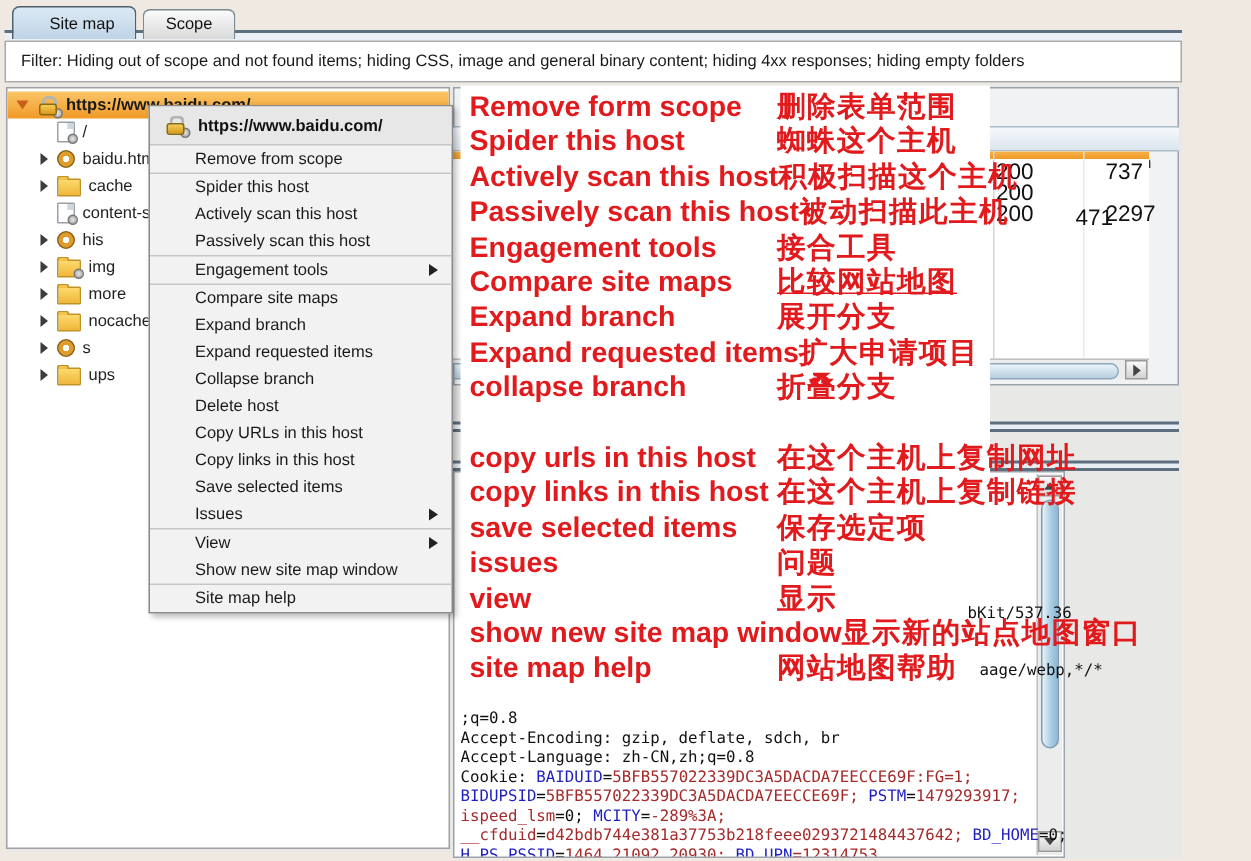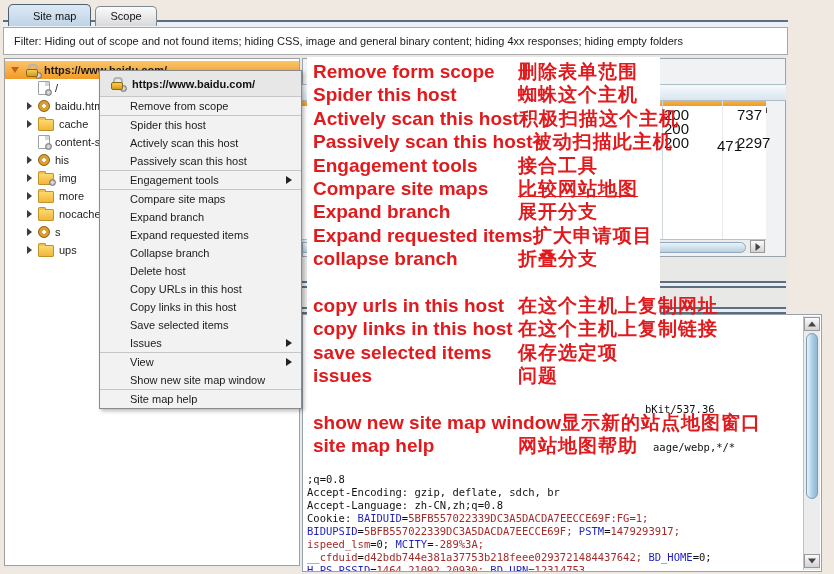--- a/index.html
+++ b/index.html
@@ -57,21 +57,21 @@
   .ar-up{transform:translate(-50%,-50%);border-bottom:5px solid #444;border-left:4px solid transparent;border-right:4px solid transparent;}
   .ar-down{transform:translate(-50%,-50%);border-top:5px solid #444;border-left:4px solid transparent;border-right:4px solid transparent;}
   .ar-right{transform:translate(-50%,-50%);border-left:5px solid #444;border-top:4px solid transparent;border-bottom:4px solid transparent;}
   .sb-thumb-v{position:absolute;left:2px;width:12px;border-radius:6px;background:linear-gradient(90deg,#e9f3fa,#aacde3 55%,#8fb8d4);border:1px solid #7d9cb4;box-sizing:border-box;}
   .sb-thumb-h{position:absolute;top:2px;height:11px;border-radius:0 6px 6px 0;background:linear-gradient(#e9f3fa,#b7cfdf);border:1px solid #90a8bc;box-sizing:border-box;}
 
   
   .hbar{height:7px;width:484px;left:302px;border-top:2px solid #5d6e7e;border-bottom:2px solid #5d6e7e;background:#e7edf2;box-sizing:border-box;z-index:1;}
 
   
-  .req-panel{left:302px;top:314px;width:520px;height:258px;background:#fff;border:1px solid #9aa3ab;box-sizing:border-box;z-index:1;overflow:hidden;}
+  .req-panel{left:302px;top:314px;width:408px;height:258px;background:#fff;border:1px solid #9aa3ab;box-sizing:border-box;z-index:1;overflow:hidden;}
   .http{position:absolute;left:4px;top:158px;font-family:"DejaVu Sans Mono","Liberation Mono",monospace;font-size:10.5px;line-height:13px;white-space:pre;z-index:1;}
   .http .k{color:#111;} .http .b{color:#1f1fbf;} .http .r{color:#a52a2a;}
   .frag{position:absolute;font-family:"DejaVu Sans Mono","Liberation Mono",monospace;font-size:10.5px;color:#111;z-index:6;white-space:pre;}
 
   
   .menu{left:99px;top:70px;width:203px;background:#f2f2f2;border:1px solid #8a8a8a;box-shadow:2px 2px 4px rgba(0,0,0,.28);z-index:10;box-sizing:border-box;}
   .menu-header{height:25px;background:#e7e7e7;display:flex;align-items:center;padding-left:10px;}
   .menu-header .mh-label{font-size:11px;font-weight:bold;color:#111;margin-left:8px;}
   .mitem{height:18px;font-size:11px;color:#1a1a1a;line-height:18px;padding-left:30px;position:relative;}
   .msep{height:1px;background:#c6c6c6;margin:0;}
@@ -275,15 +275,16 @@
     <div class="ann" style="top: 131px;"><span class="en">Passively scan this host</span><span class="zh">被动扫描此主机</span></div>
     <div class="ann" style="top: 155px;"><span class="en">Engagement tools</span><span class="zh">接合工具</span></div>
     <div class="ann" style="top: 178px; text-decoration: underline;"><span class="en">Compare site maps</span><span class="zh">比较网站地图</span></div>
     <div class="ann" style="top: 201px;"><span class="en">Expand branch</span><span class="zh">展开分支</span></div>
     <div class="ann" style="top: 225px; text-align: center;"><span class="en">Expand requested items</span><span class="zh">扩大申请项目</span></div>
     <div class="ann" style="top: 248px;"><span class="en">collapse branch</span><span class="zh">折叠分支</span></div>
     <div class="ann" style="top: 295px;"><span class="en">copy urls in this host</span><span class="zh">在这个主机上复制网址</span></div>
     <div class="ann" style="top: 318px;"><span class="en">copy links in this host</span><span class="zh">在这个主机上复制链接</span></div>
     <div class="ann" style="top: 342px;"><span class="en">save selected items</span><span class="zh">保存选定项</span></div>
     <div class="ann" style="top: 365px;"><span class="en">issues</span><span class="zh">问题</span></div>
+    <div class="ann" style="top: 389px;"><span class="en">view</span><span class="zh">显示</span></div>
     <div class="ann" style="top: 412px;"><span class="en">show new site map window</span><span class="zh">显示新的站点地图窗口</span></div>
     <div class="ann" style="top: 435px;"><span class="en">site map help</span><span class="zh">网站地图帮助</span></div>
   </div>
 
 </body></html>

